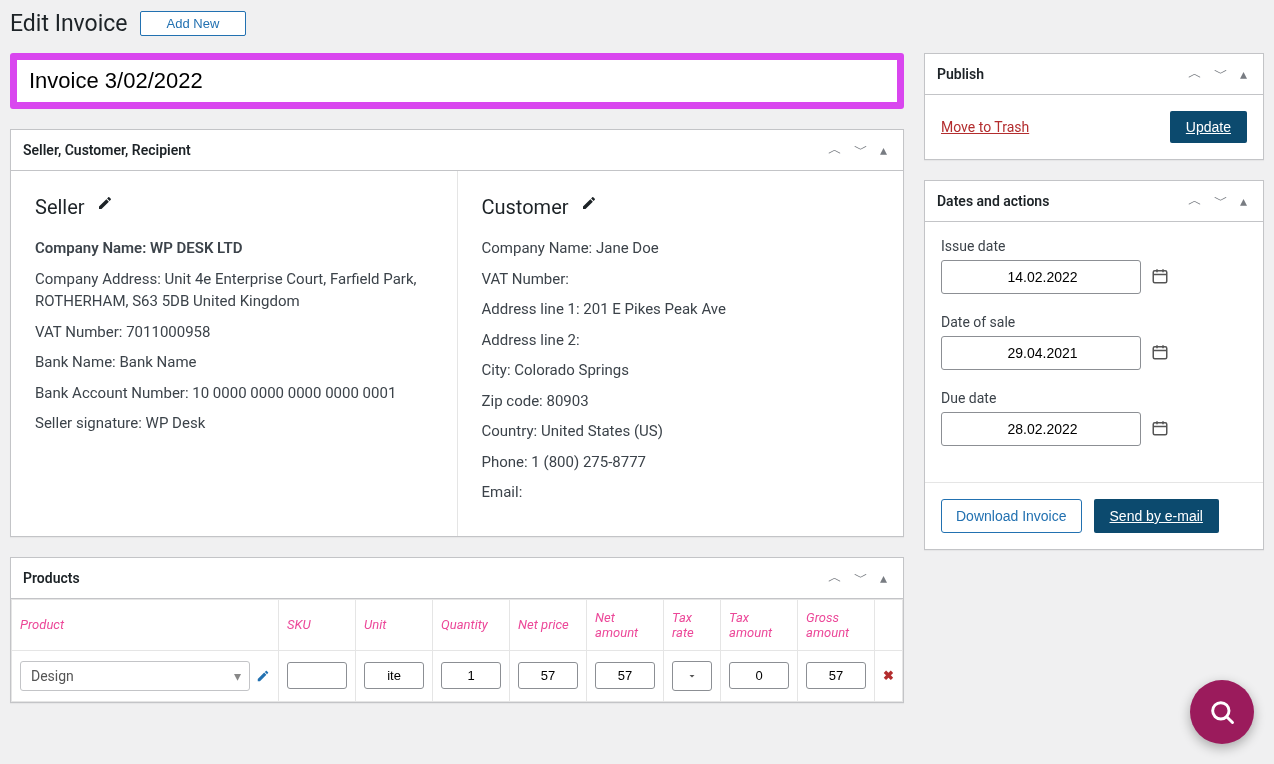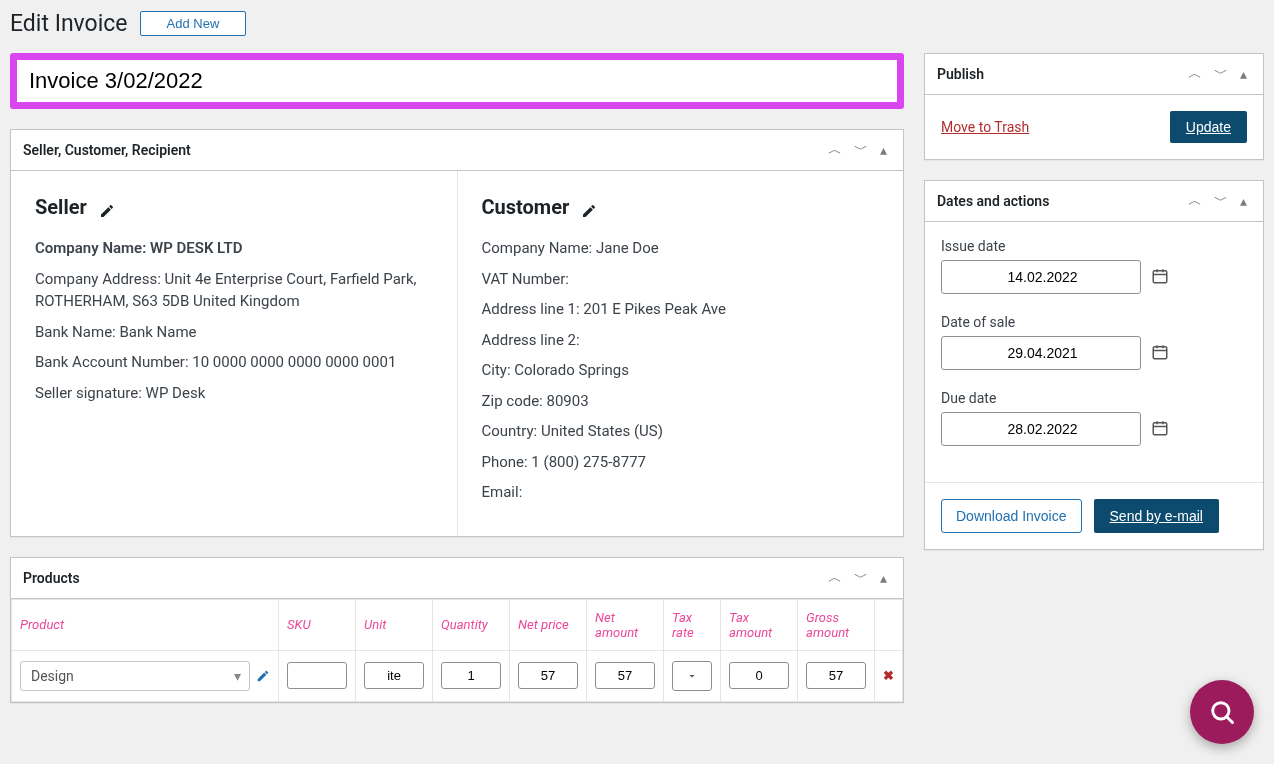--- a/index.html
+++ b/index.html
@@ -13,21 +13,21 @@
 .title-input { width: 100%; font-size: 22px; padding: 8px 12px; border: 7px solid #d946ef; border-radius: 3px; background: #fff; margin-bottom: 20px; }
 .postbox { background: #fff; border: 1px solid #c3c4c7; box-shadow: 0 1px 1px rgba(0,0,0,.04); margin-bottom: 20px; }
 .postbox-header { display: flex; align-items: center; justify-content: space-between; border-bottom: 1px solid #c3c4c7; padding: 0 12px; }
 .postbox-header h2 { font-size: 14px; font-weight: 600; padding: 12px 0; }
 .panel-controls { display: flex; gap: 4px; align-items: center; }
 .panel-controls span { cursor: pointer; color: #787c82; font-size: 14px; padding: 2px 4px; }
 .postbox-inside { padding: 16px; }
 .two-col { display: flex; }
 .two-col .col { flex: 1; padding: 24px; }
 .two-col .col:first-child { border-right: 1px solid #e5e5e5; }
-.section-title { font-size: 20px; font-weight: 700; margin-bottom: 18px; display: flex; align-items: flex-end; gap: 12px; }
+.section-title { font-size: 20px; font-weight: 400; margin-bottom: 18px; display: flex; align-items: flex-start; gap: 12px; }
 .edit-icon { width: 16px; height: 16px; cursor: pointer; }
 .logo { display: flex; align-items: center; gap: 6px; margin-bottom: 20px; }
 .logo-cube { width: 30px; height: 30px; position: relative; }
 .logo-text { font-size: 18px; letter-spacing: 1px; }
 .logo-text .wp { font-weight: 700; color: #333; }
 .logo-text .desk { font-weight: 300; color: #666; }
 .info-line { font-size: 15px; color: #3c434a; margin-bottom: 8px; line-height: 1.5; }
 .info-line strong { font-weight: 600; }
 .publish-actions { display: flex; justify-content: space-between; align-items: center; padding: 16px; }
 .trash-link { color: #b32d2e; text-decoration: underline; cursor: pointer; font-size: 14px; }
@@ -77,20 +77,21 @@
       <div class="two-col">
         <div class="col">
           <div class="section-title">
             <span>Seller</span>
             <svg class="edit-icon" viewBox="0 0 24 24" fill="#1d2327">
                 <path d="M3 17.25V21h3.75L17.81 9.94l-3.75-3.75L3 17.25zM20.71 7.04c.39-.39.39-1.02 0-1.41l-2.34-2.34c-.39-.39-1.02-.39-1.41 0l-1.83 1.83 3.75 3.75 1.83-1.83z"></path>
               </svg>
           </div>
           <div class="info-line"><strong><span>Company Name:</span> <span>WP DESK LTD</span></strong></div>
           <div class="info-line">Company Address: Unit 4e Enterprise Court, Farfield Park, ROTHERHAM, S63 5DB United Kingdom</div>
+          <div class="info-line">VAT Number: 7011000958</div>
           <div class="info-line">Bank Name: Bank Name</div>
           <div class="info-line">Bank Account Number: 10 0000 0000 0000 0000 0001</div>
           <div class="info-line">Seller signature: WP Desk</div>
         </div>
         <div class="col">
           <div class="section-title">
             <span>Customer</span>
             <svg class="edit-icon" viewBox="0 0 24 24" fill="#1d2327">
                 <path d="M3 17.25V21h3.75L17.81 9.94l-3.75-3.75L3 17.25zM20.71 7.04c.39-.39.39-1.02 0-1.41l-2.34-2.34c-.39-.39-1.02-.39-1.41 0l-1.83 1.83 3.75 3.75 1.83-1.83z"></path>
               </svg>

